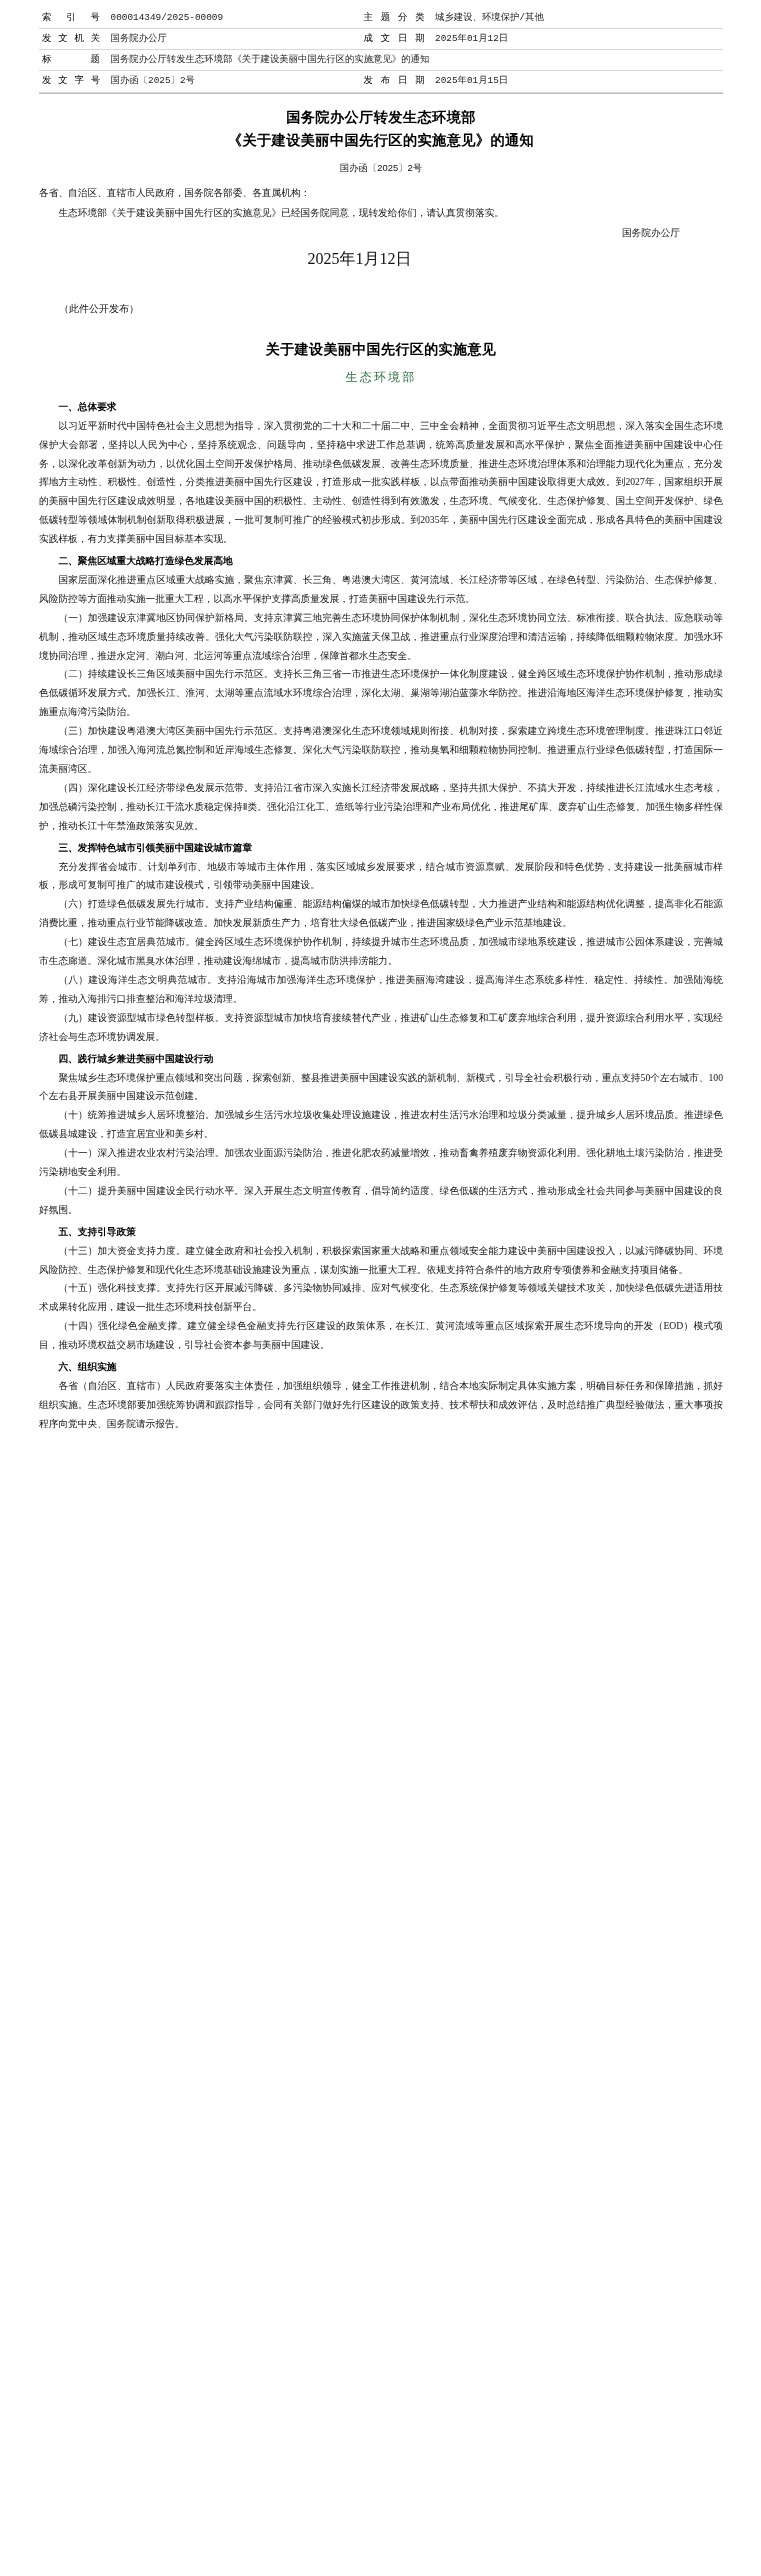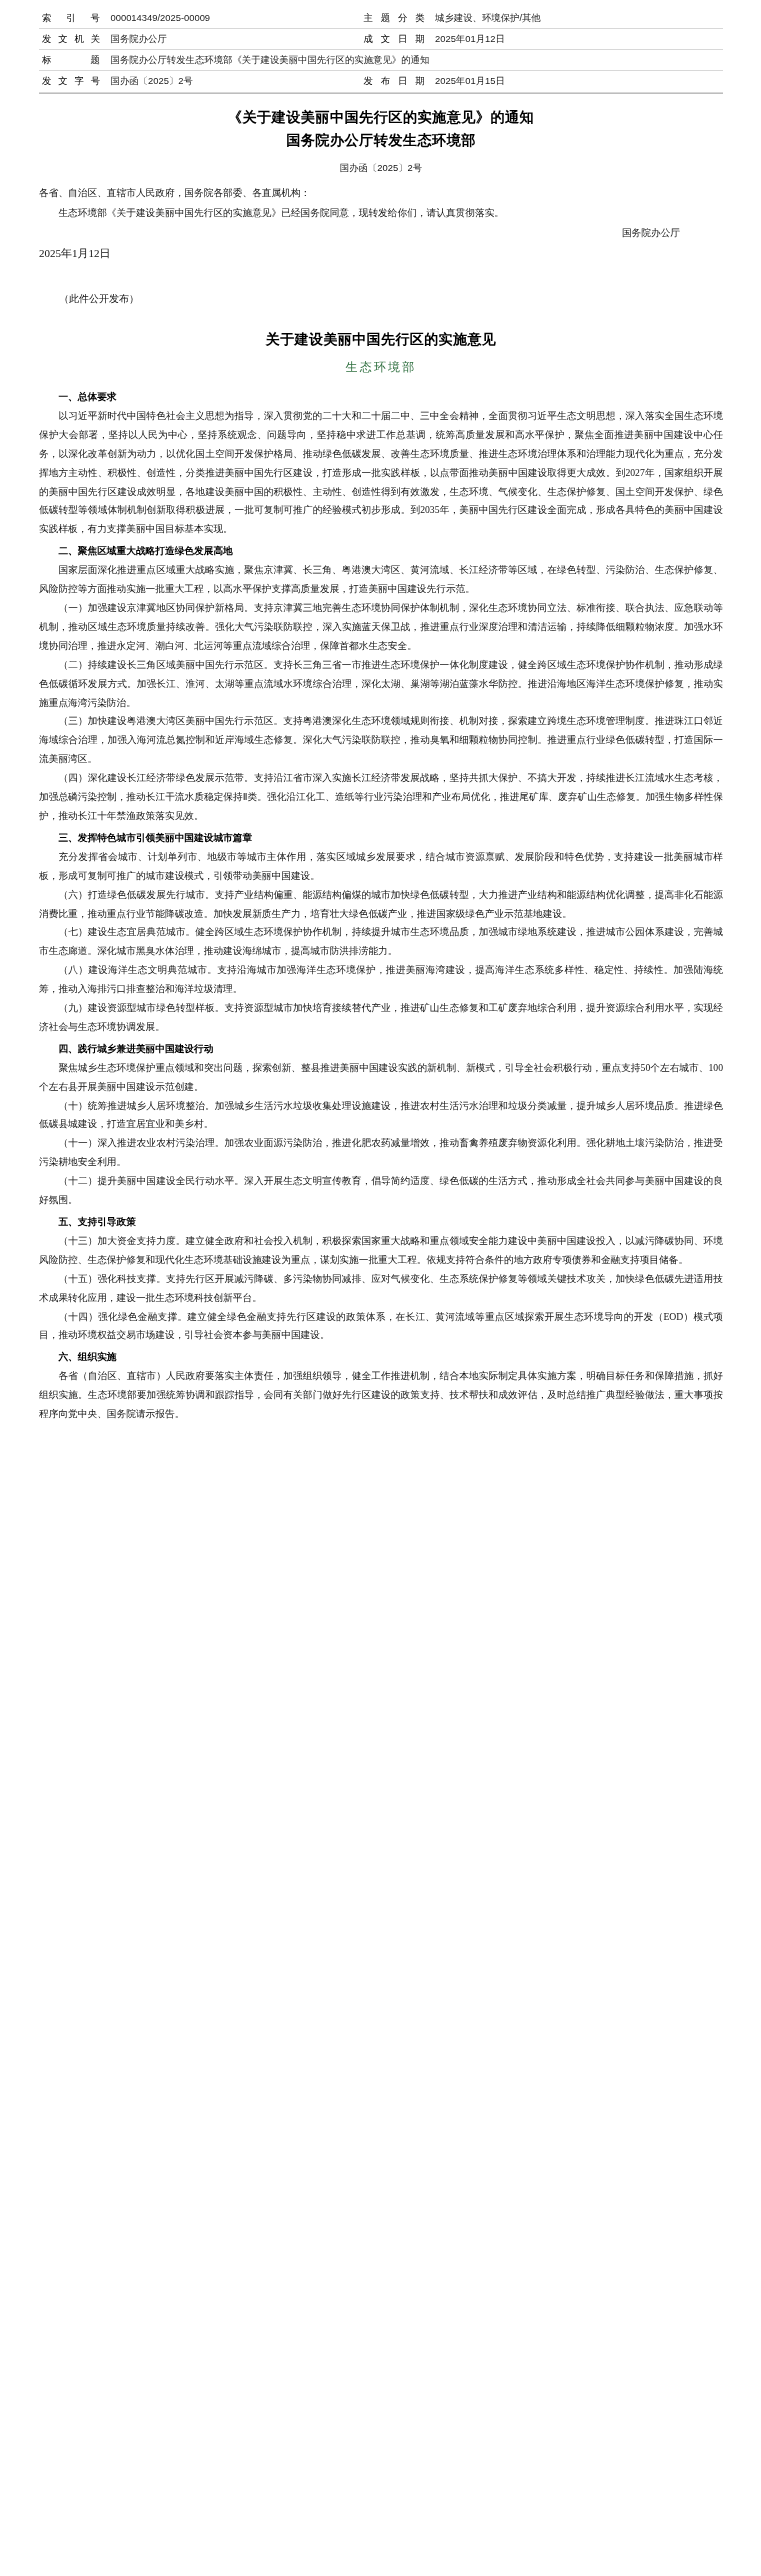--- a/index.html
+++ b/index.html
@@ -24,20 +24,21 @@
     width: 100%;
     border-collapse: collapse;
     font-size: 9.4px;
     font-family: "Liberation Sans", sans-serif;
     color: #000;
   }
   .meta td {
     padding: 3px 3px 3.7px 3px;
     vertical-align: top;
     line-height: 1.45;
+    font-family: Liberation Mono, monospace;
   }
   .meta tr {
     border-bottom: 0.7px solid #d8d8d8;
   }
   .meta .lbl {
     width: 58px;
     text-align: justify;
     text-align-last: justify;
     color: #000;
     white-space: nowrap;
@@ -101,22 +102,22 @@
   }
   .sign {
     text-align: right;
     font-size: 9.7px;
     line-height: 1.95;
     margin: 0;
     padding-right: 43px;
     color: #111;
   }
   .sign-date {
-    text-align: left;
-    font-size: 11px;
+    text-align: center;
+    font-size: 16px;
     line-height: 1.95;
     margin: 0 0 24px 0;
     padding-right: 43px;
     color: #111;
   }
   .public-note {
     font-size: 10px;
     line-height: 1.95;
     text-indent: 2em;
     margin: 6px 0 3px 0;
@@ -192,22 +193,22 @@
         <td class="lbl">发文字号</td>
         <td class="val">国办函〔2025〕2号</td>
         <td class="lbl2">发布日期</td>
         <td class="val2">2025年01月15日</td>
       </tr>
     </tbody>
   </table>
   <div class="meta-bottom-rule"></div>
 
   <div class="notice">
+    <div class="notice-title">国务院办公厅转发生态环境部</div>
     <div class="notice-title">《关于建设美丽中国先行区的实施意见》的通知</div>
-    <div class="notice-title">国务院办公厅转发生态环境部</div>
     <div class="doc-number">国办函〔2025〕2号</div>
     <p class="body-p flush">各省、自治区、直辖市人民政府，国务院各部委、各直属机构：</p>
     <p class="body-p">生态环境部《关于建设美丽中国先行区的实施意见》已经国务院同意，现转发给你们，请认真贯彻落实。</p>
     <p class="sign">国务院办公厅</p>
     <p class="sign-date">2025年1月12日</p>
     <p class="public-note">（此件公开发布）</p>
   </div>
 
   <div class="opinion">
     <div class="opinion-title">关于建设美丽中国先行区的实施意见</div>

